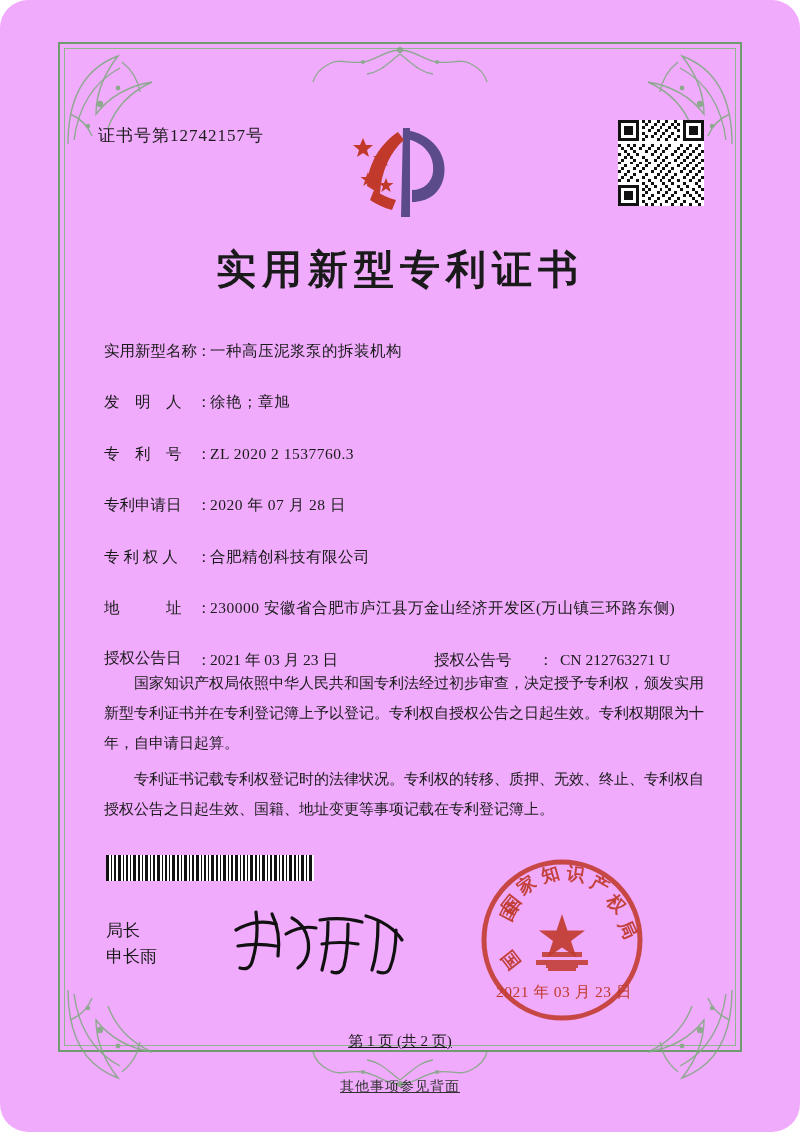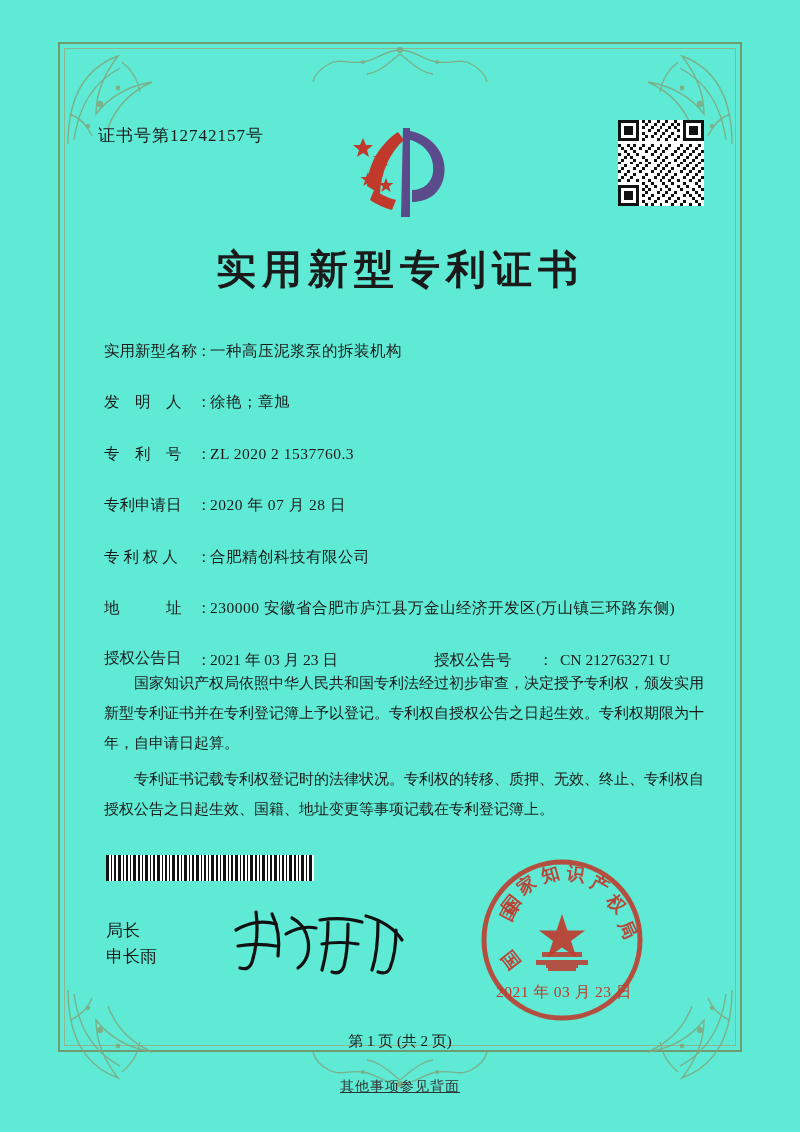--- a/index.html
+++ b/index.html
@@ -13,21 +13,22 @@
     position: relative;
     font-family: "Liberation Serif", "DejaVu Serif", serif;
     color: #1a1a1a;
     overflow: hidden;
   }
 
   
   .page {
     position: absolute;
     inset: 0;
-    background: #5eead4;
+    background: #f0abfc;
+    border-radius: 28px;
   }
   .frame-outer {
     position: absolute;
     left: 58px;
     top: 42px;
     width: 684px;
     height: 1010px;
     border: 2px solid #6f9c6f;
     box-sizing: border-box;
   }
@@ -219,20 +220,21 @@
     letter-spacing: .5px;
   }
 
   
   .page-num {
     position: absolute;
     left: 0; right: 0;
     top: 1032px;
     text-align: center;
     font-size: 15px;
+    text-decoration: underline;
   }
   .footnote {
     position: absolute;
     left: 0; right: 0;
     top: 1078px;
     text-align: center;
     font-size: 14px;
     color: #333;
     letter-spacing: 1px;
     text-decoration: underline;

